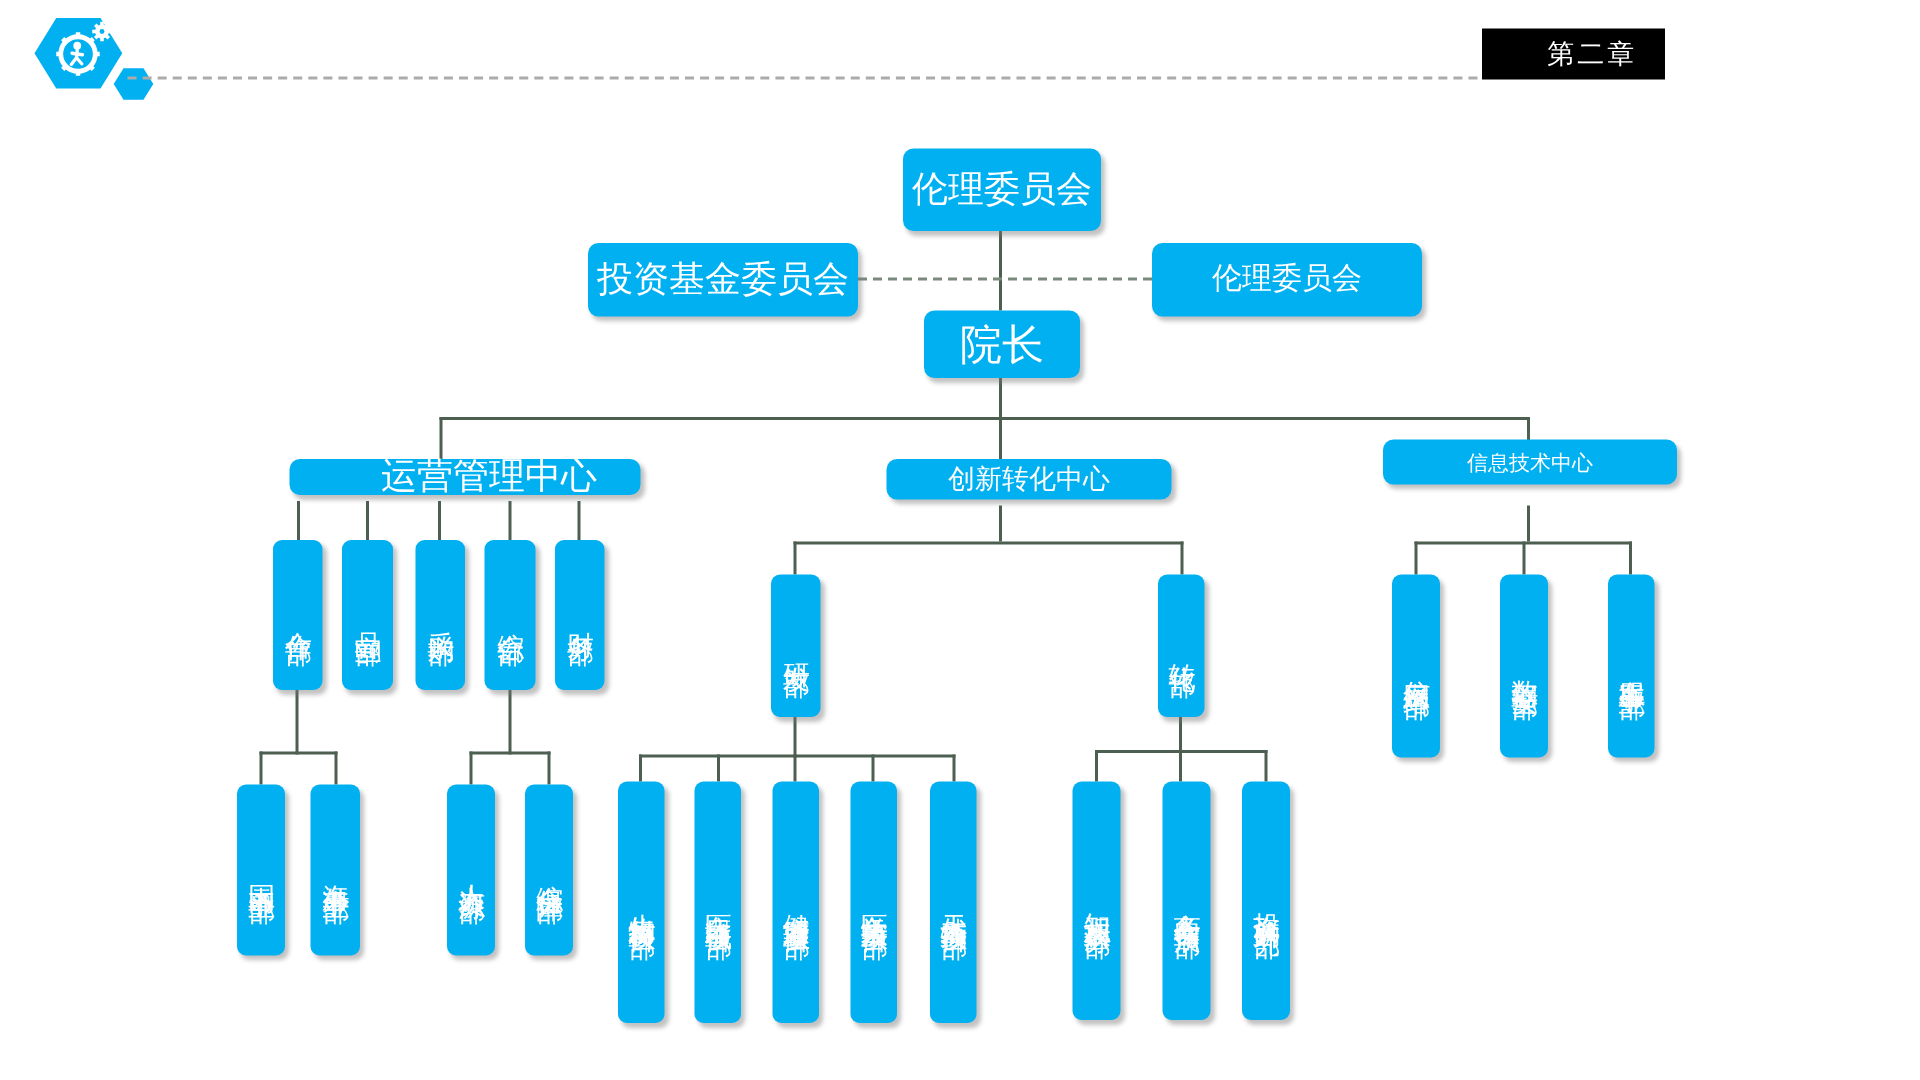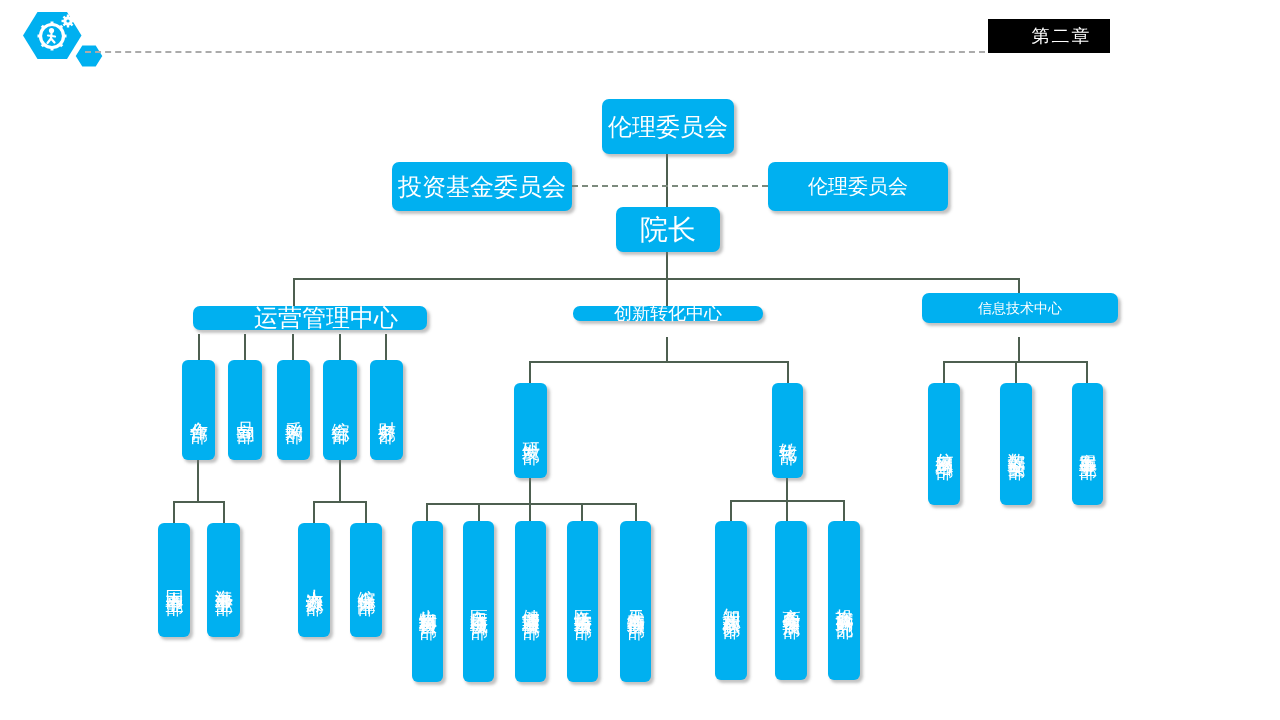--- a/index.html
+++ b/index.html
@@ -130,21 +130,21 @@
       <div class="org-line" style="left: 786px; top: 478px; width: 2px; height: 24px;"></div>
       <div class="org-line" style="left: 730px; top: 500px; width: 115px; height: 2px;"></div>
       <div class="org-line" style="left: 730px; top: 500px; width: 2px; height: 21px;"></div>
       <div class="org-line" style="left: 786px; top: 500px; width: 2px; height: 21px;"></div>
       <div class="org-line" style="left: 843px; top: 500px; width: 2px; height: 21px;"></div>
       <div class="org-node" style="left: 602px; top: 99px; width: 132px; height: 55px; font-size: 24px;">伦理委员会</div>
       <div class="org-node" style="left: 392px; top: 162px; width: 180px; height: 49px; font-size: 24px;">投资基金委员会</div>
       <div class="org-node" style="left: 768px; top: 162px; width: 180px; height: 49px; font-size: 20px;">伦理委员会</div>
       <div class="org-node" style="left: 616px; top: 207px; width: 104px; height: 45px; font-size: 28px;">院长</div>
       <div class="org-node" style="left: 193px; top: 306px; width: 202px; height: 24px; font-size: 24px; padding-left: 32px;">运营管理中心</div>
-      <div class="org-node" style="left: 573px; top: 306px; width: 190px; height: 15px; font-size: 18px;">创新转化中心</div>
+      <div class="org-node" style="left: 591px; top: 306px; width: 190px; height: 27px; font-size: 18px;">创新转化中心</div>
       <div class="org-node" style="left: 922px; top: 293px; width: 196px; height: 30px; font-size: 14px;">信息技术中心</div>
       <div class="org-node vert" style="left: 182px; top: 360px; width: 33px; height: 100px; font-size: 18px;">合作部</div>
       <div class="org-node vert" style="left: 228px; top: 360px; width: 34px; height: 100px; font-size: 18px;">品宣部</div>
       <div class="org-node vert" style="left: 277px; top: 360px; width: 33px; height: 100px; font-size: 18px;">采购部</div>
       <div class="org-node vert" style="left: 323px; top: 360px; width: 34px; height: 100px; font-size: 18px;">综合部</div>
       <div class="org-node vert" style="left: 370px; top: 360px; width: 33px; height: 100px; font-size: 18px;">财务部</div>
       <div class="org-node vert" style="left: 514px; top: 383px; width: 33px; height: 95px; font-size: 18px;">研发部</div>
       <div class="org-node vert" style="left: 772px; top: 383px; width: 31px; height: 95px; font-size: 18px;">转化部</div>
       <div class="org-node vert" style="left: 928px; top: 383px; width: 32px; height: 122px; font-size: 18px;">信息网络部</div>
       <div class="org-node vert" style="left: 1000px; top: 383px; width: 32px; height: 122px; font-size: 18px;">数据安全部</div>

